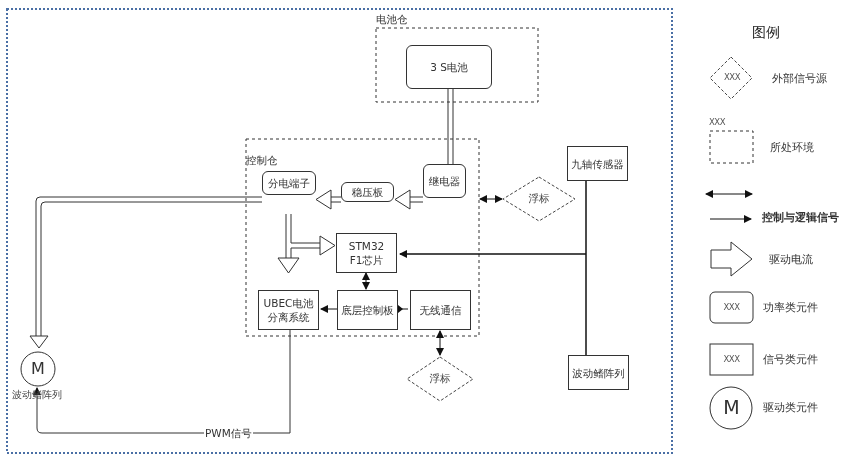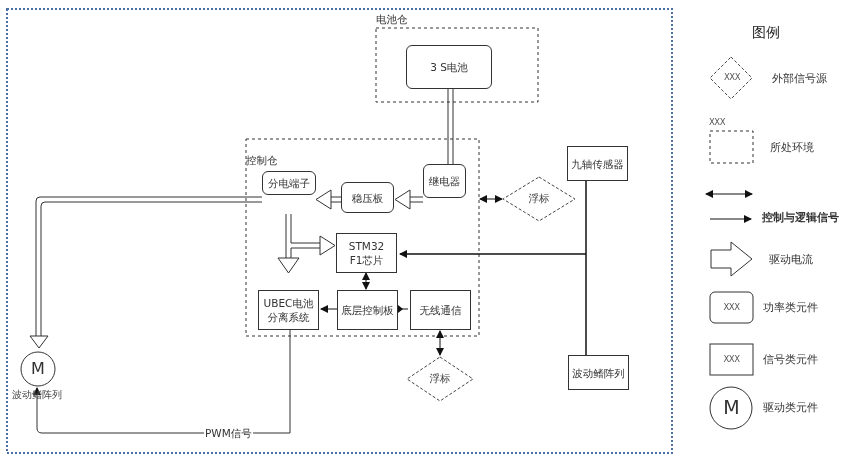--- a/index.html
+++ b/index.html
@@ -109,21 +109,21 @@
 <div class="group-label" style="left:376px; top:13px;">电池仓</div>
 <div class="group-label" style="left:246px; top:124px;margin-top:30px;">控制仓</div>
 
 <div class="node rounded" style="left:406px; top:45px; width:86px; height:44px;">
   <span>3 S电池</span>
 </div>
 
 <div class="node rounded" style="left:262px; top:171px; width:54px; height:24px;">
   <span>分电端子</span>
 </div>
-<div class="node rounded" style="left:341px; top:182px; width:53px; height:31px;">
+<div class="node rounded" style="left:341px; top:182px; width:53px; height:20px;">
   <span>稳压板</span>
 </div>
 <div class="node rounded" style="left:423px; top:164px; width:43px; height:34px;">
   <span>继电器</span>
 </div>
 
 <div class="node" style="left:336px; top:233px; width:61px; height:40px; flex-direction:column;">
   <span>STM32</span>
   <span>F1芯片</span>
 </div>

